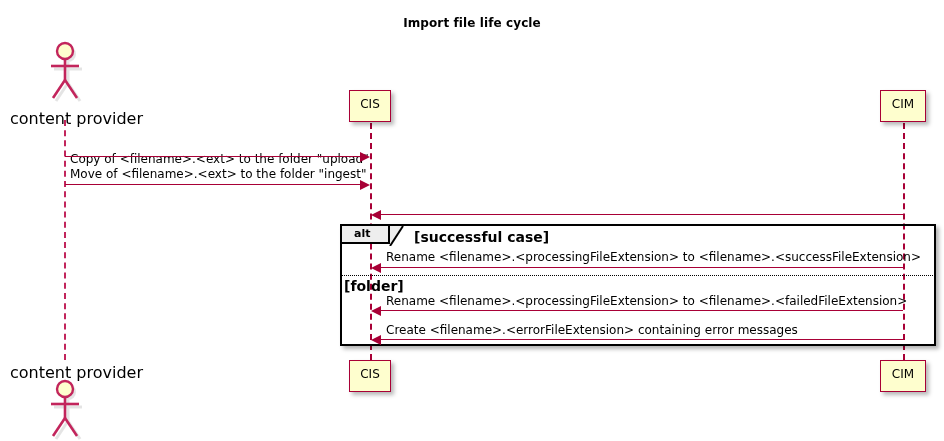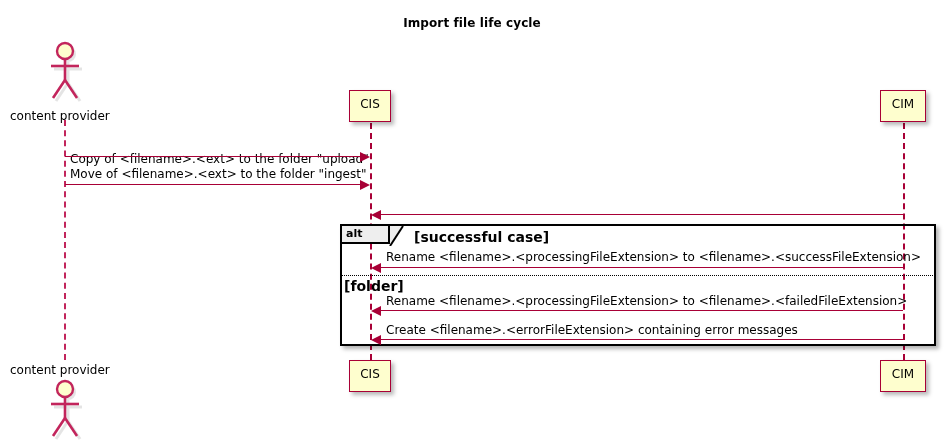--- a/index.html
+++ b/index.html
@@ -53,21 +53,21 @@
     white-space: nowrap;
   }
   
   .actor-fig {
     position: absolute;
     width: 46px;
     height: 62px;
   }
   .actor-label {
     position: absolute;
-    font-size: 12px;
+    font-size: 16px;
     color: #000000;
     white-space: nowrap;
   }
   
   .msg-line {
     position: absolute;
     height: 0;
     border-top: 1.5px solid #A80036;
   }
   .arrow-head {
@@ -102,21 +102,21 @@
   }
   #alt-tab {
     position: absolute;
     background: #EEEEEE;
     border-right: 2px solid #000000;
     border-bottom: 2px solid #000000;
     box-sizing: border-box;
     font-size: 11px;
     font-weight: bold;
     color: #000000;
-    padding: 2px 6px 3px 4px;
+    padding: 2px 6px 3px 12px;
     line-height: 1;
   }
   #alt-tab-corner {
     position: absolute;
     width: 0;
     height: 0;
   }
   .alt-guard {
     position: absolute;
     font-size: 14px;

